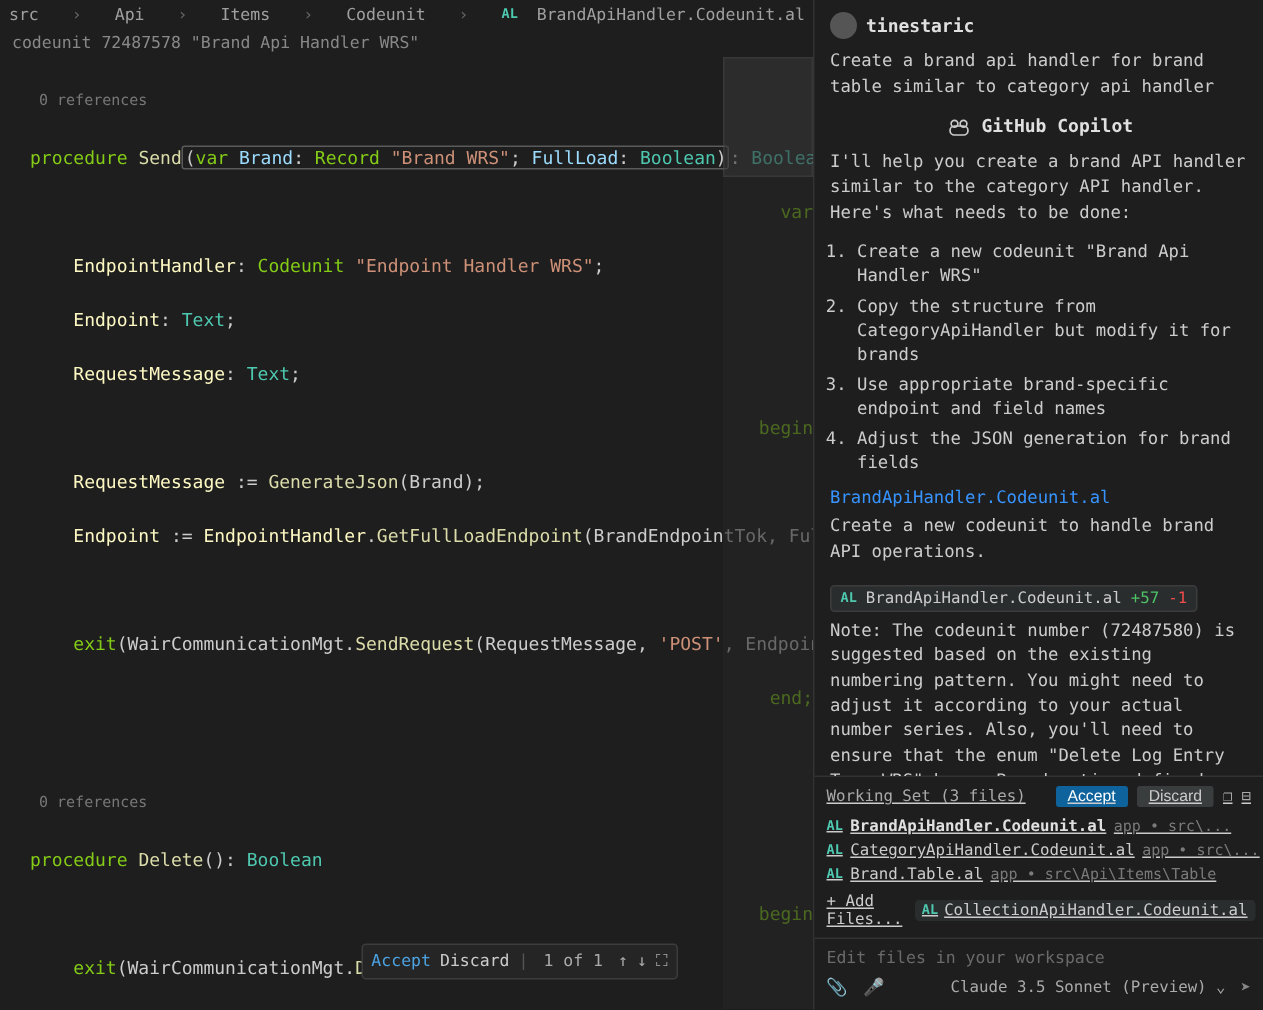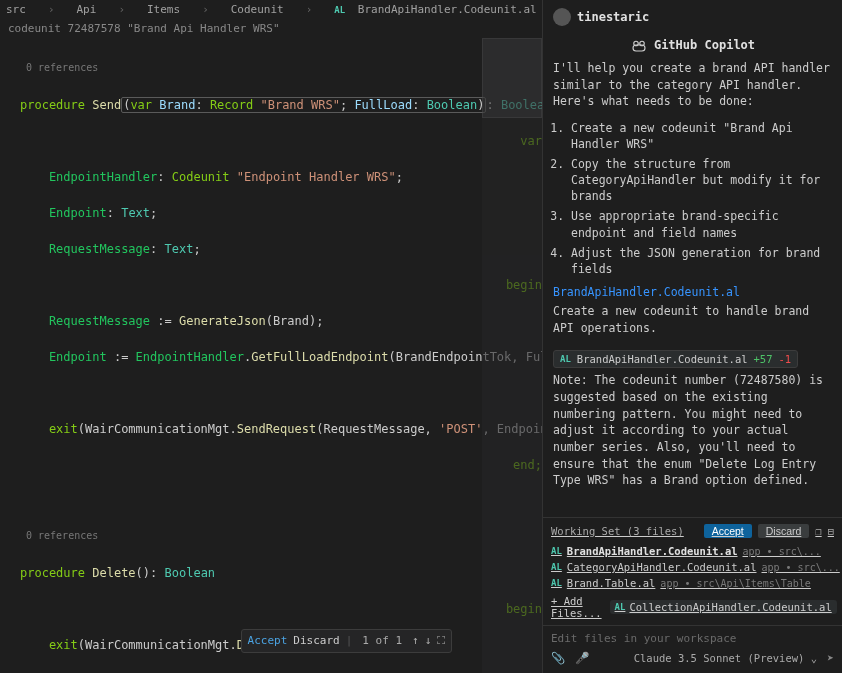--- a/index.html
+++ b/index.html
@@ -47,21 +47,21 @@
 }
 .code {
   padding: 4px 0 4px 20px;
   white-space: pre;
 }
 .references { color: #777; font-size: 10px; margin-left: 6px; }
 .kw { color: #84cc16; text-align: right; }
 .str { color: #ce9178; }
 .type { color: #4ec9b0; }
 .fn { color: #dcdcaa; }
-.prop { color: #22c55e; text-align: right; }
+.prop { color: #fef9c3; text-align: right; }
 .param { color: #9cdcfe; }
 .line { display: block; min-height: 18px; }
 .boxed { border: 1px solid #5a5a5a; padding: 0 1px; border-radius: 2px; }
 .minimap {
   position: absolute;
   right: 0; top: 0;
   width: 60px;
   height: 100%;
   background: #252526;
   opacity: 0.6;
@@ -278,20 +278,21 @@
     </div>
   </div>
 </div>
 
 <div class="side-panel">
   <div class="chat">
     <div class="avatar-row">
       <div class="avatar"></div>
       <div class="username">tinestaric</div>
     </div>
+    <div class="msg">Create a brand api handler for brand table similar to category api handler</div>
 
     <div class="copilot-row">
       <svg class="copilot-icon" viewBox="0 0 24 24" fill="#ccc">
           <circle cx="8" cy="10" r="3" fill="none" stroke="#ccc" stroke-width="1.5"></circle>
           <circle cx="16" cy="10" r="3" fill="none" stroke="#ccc" stroke-width="1.5"></circle>
           <rect x="4" y="12" width="16" height="8" rx="4" fill="none" stroke="#ccc" stroke-width="1.5"></rect>
         </svg>
       <div class="username">GitHub Copilot</div>
     </div>
     <div class="msg">I'll help you create a brand API handler similar to the category API handler. Here's what needs to be done:</div>

